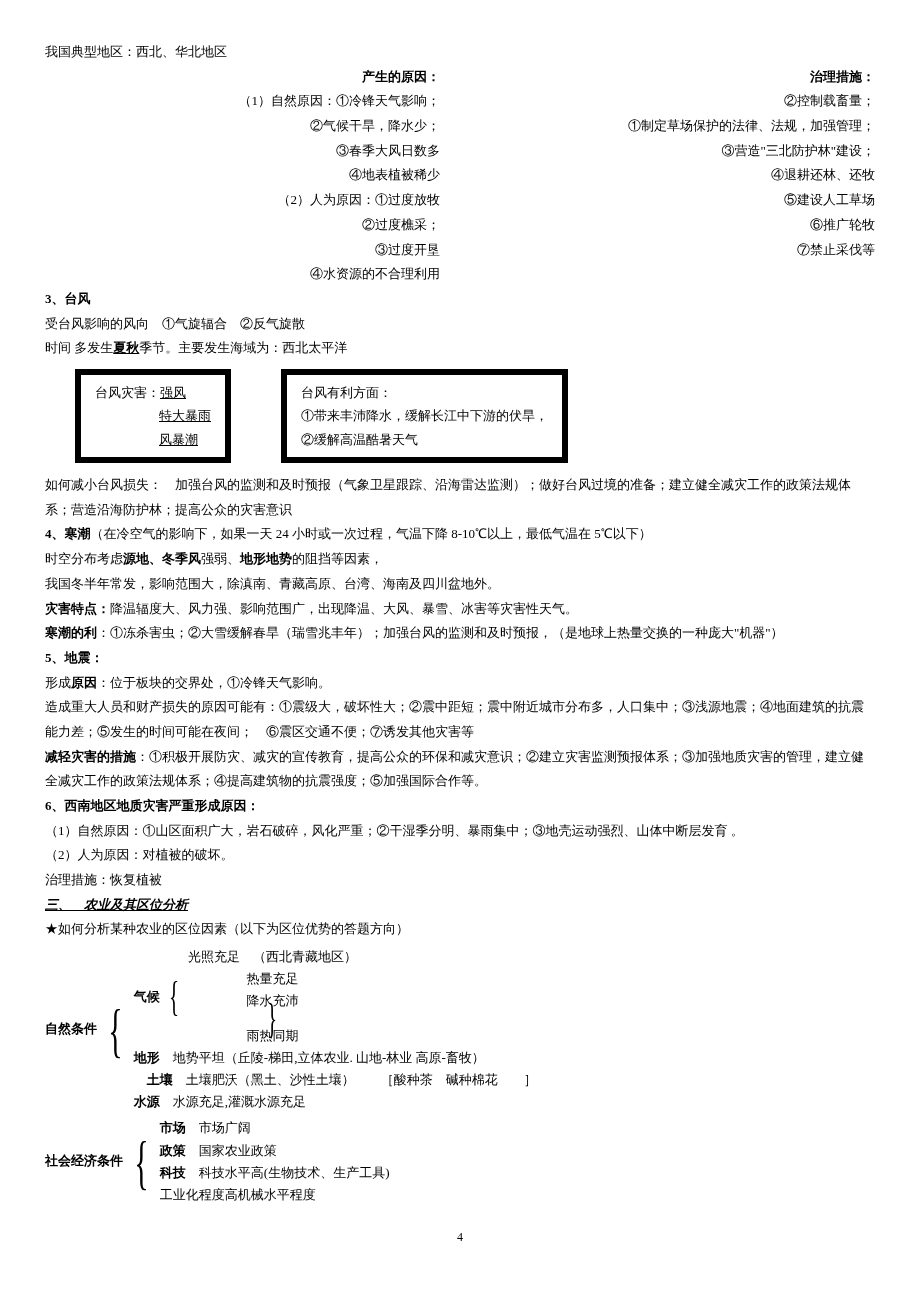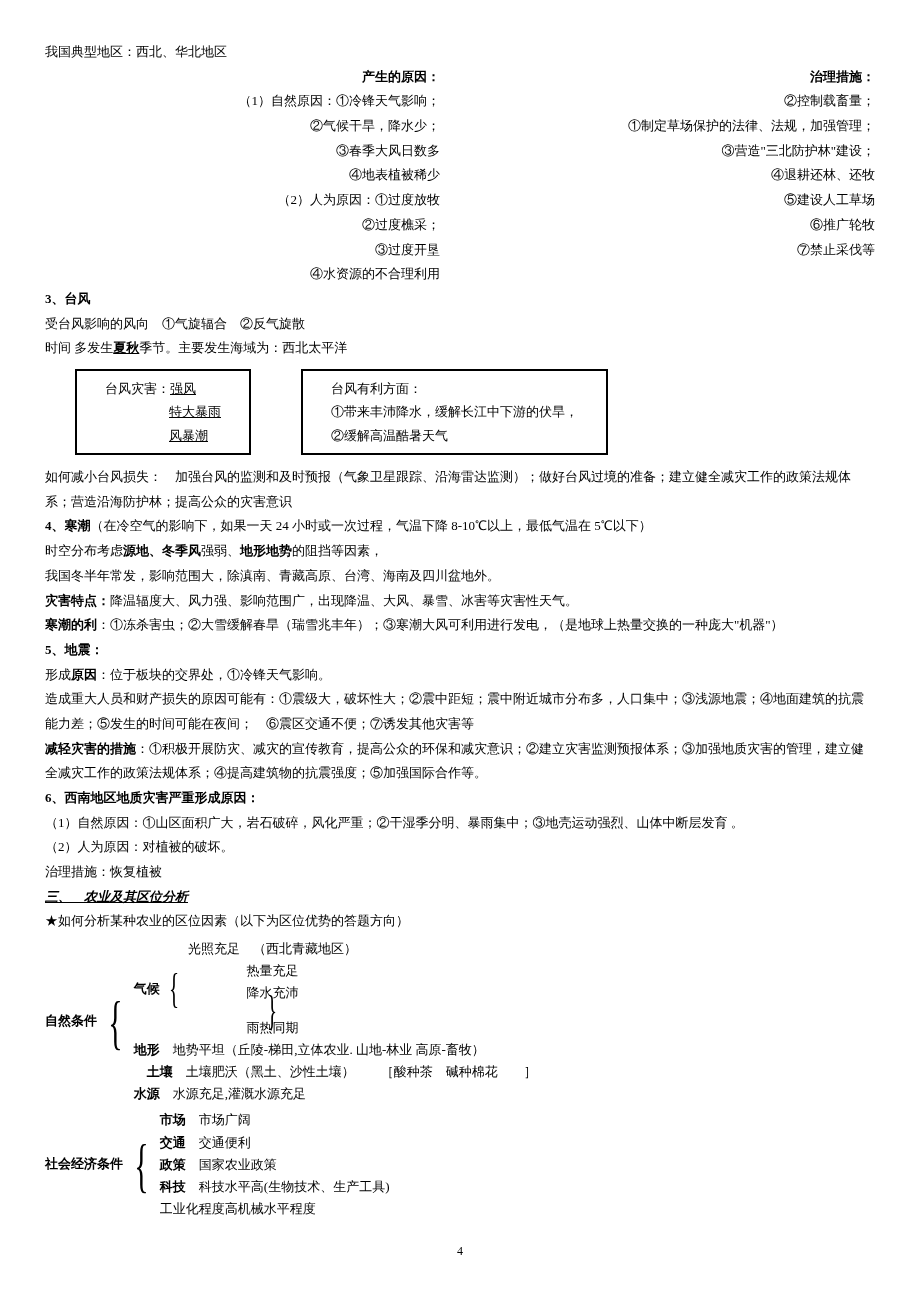--- a/index.html
+++ b/index.html
@@ -21,22 +21,22 @@
     display: flex;
     gap: 40px;
   }
   .two-col > div { flex: 1; text-align: right; }
   .box-row {
     display: flex;
     gap: 50px;
     margin: 8px 0 10px 30px;
   }
   .box {
-    border: 2px solid #000000;
-    padding: 6px 28px;
+    border: 6px solid #000000;
+    padding: 6px 14px;
     line-height: 1.8;
   }
   .indent2 { padding-left: 120px; }
   .page-num {
     text-align: center;
     margin-top: 20px;
     font-size: 12px;
   }
   .bracket-block {
     display: flex;
@@ -118,21 +118,21 @@
 <p>如何减小台风损失：　加强台风的监测和及时预报（气象卫星跟踪、沿海雷达监测）；做好台风过境的准备；建立健全减灾工作的政策法规体系；营造沿海防护林；提高公众的灾害意识</p>
 
 <p>
   <span class="bold">4、寒潮</span><span>（在冷空气的影响下，如果一天 24 小时或一次过程，气温下降 8-10℃以上，最低气温在 5℃以下）</span>
 </p>
 <p>
   <span>时空分布考虑</span><span class="bold">源地、冬季风</span><span>强弱、</span><span class="bold">地形地势</span><span>的阻挡等因素，</span>
 </p>
 <p>我国冬半年常发，影响范围大，除滇南、青藏高原、台湾、海南及四川盆地外。</p>
 <p><span class="bold">灾害特点：</span><span>降温辐度大、风力强、影响范围广，出现降温、大风、暴雪、冰害等灾害性天气。</span></p>
-<p><span class="bold">寒潮的利</span><span>：①冻杀害虫；②大雪缓解春旱（瑞雪兆丰年）；③寒潮大风可利用进行发电，（是地球上热量交换的一种庞大"机器"）</span></p>
+<p><span class="bold">寒潮的利</span><span>：①冻杀害虫；②大雪缓解春旱（瑞雪兆丰年）；加强台风的监测和及时预报，（是地球上热量交换的一种庞大"机器"）</span></p>
 
 <p class="bold">5、地震：</p>
 <p><span>形成</span><span class="bold">原因</span><span>：位于板块的交界处，①冷锋天气影响。</span></p>
 <p>造成重大人员和财产损失的原因可能有：①震级大，破坏性大；②震中距短；震中附近城市分布多，人口集中；③浅源地震；④地面建筑的抗震能力差；⑤发生的时间可能在夜间；　⑥震区交通不便；⑦诱发其他灾害等</p>
 <p><span class="bold">减轻灾害的措施</span><span>：①积极开展防灾、减灾的宣传教育，提高公众的环保和减灾意识；②建立灾害监测预报体系；③加强地质灾害的管理，建立健全减灾工作的政策法规体系；④提高建筑物的抗震强度；⑤加强国际合作等。</span></p>
 
 <p class="bold">6、西南地区地质灾害严重形成原因：</p>
 <p>（1）自然原因：①山区面积广大，岩石破碎，风化严重；②干湿季分明、暴雨集中；③地壳运动强烈、山体中断层发育 。</p>
 <p>（2）人为原因：对植被的破坏。</p>
 <p>治理措施：恢复植被</p>
@@ -163,20 +163,19 @@
     <p>　<span class="bold">土壤</span>　<span>土壤肥沃（黑土、沙性土壤）　　［酸种茶　碱种棉花　　］</span></p>
     <p><span class="bold">水源</span>　<span>水源充足,灌溉水源充足</span></p>
   </div>
 </div>
 
 <div class="bracket-block">
   <span class="bracket-label">社会经济条件</span>
   <span class="bracket">{</span>
   <div class="bracket-content">
     <p><span class="bold">市场</span>　<span>市场广阔</span></p>
-    <p><span class="bold">交通</span>　<span>交通便利</span></p>
     <p><span class="bold">政策</span>　<span>国家农业政策</span></p>
     <p><span class="bold">科技</span>　<span>科技水平高(生物技术、生产工具)</span></p>
     <p>工业化程度高机械水平程度</p>
   </div>
 </div>
 
 <p class="page-num">4</p>
 
 </body></html>

